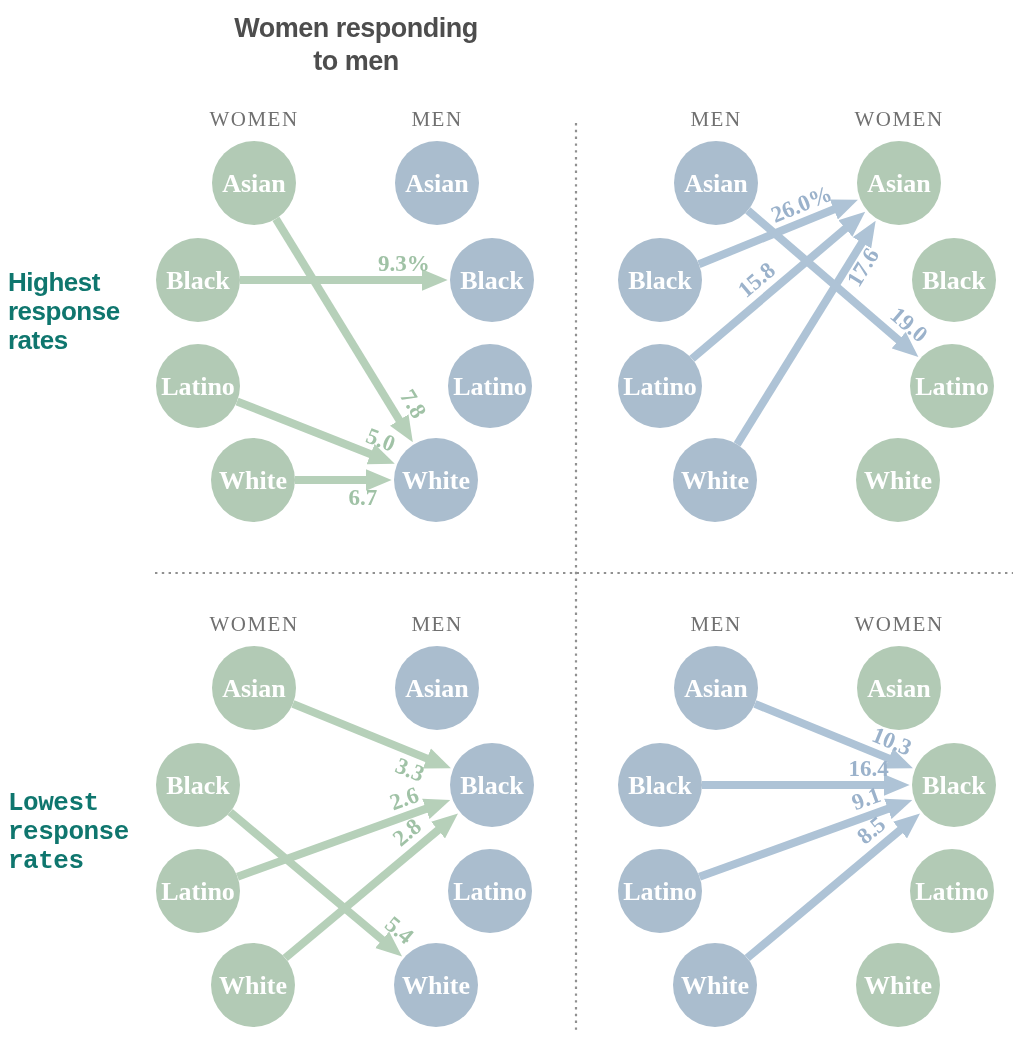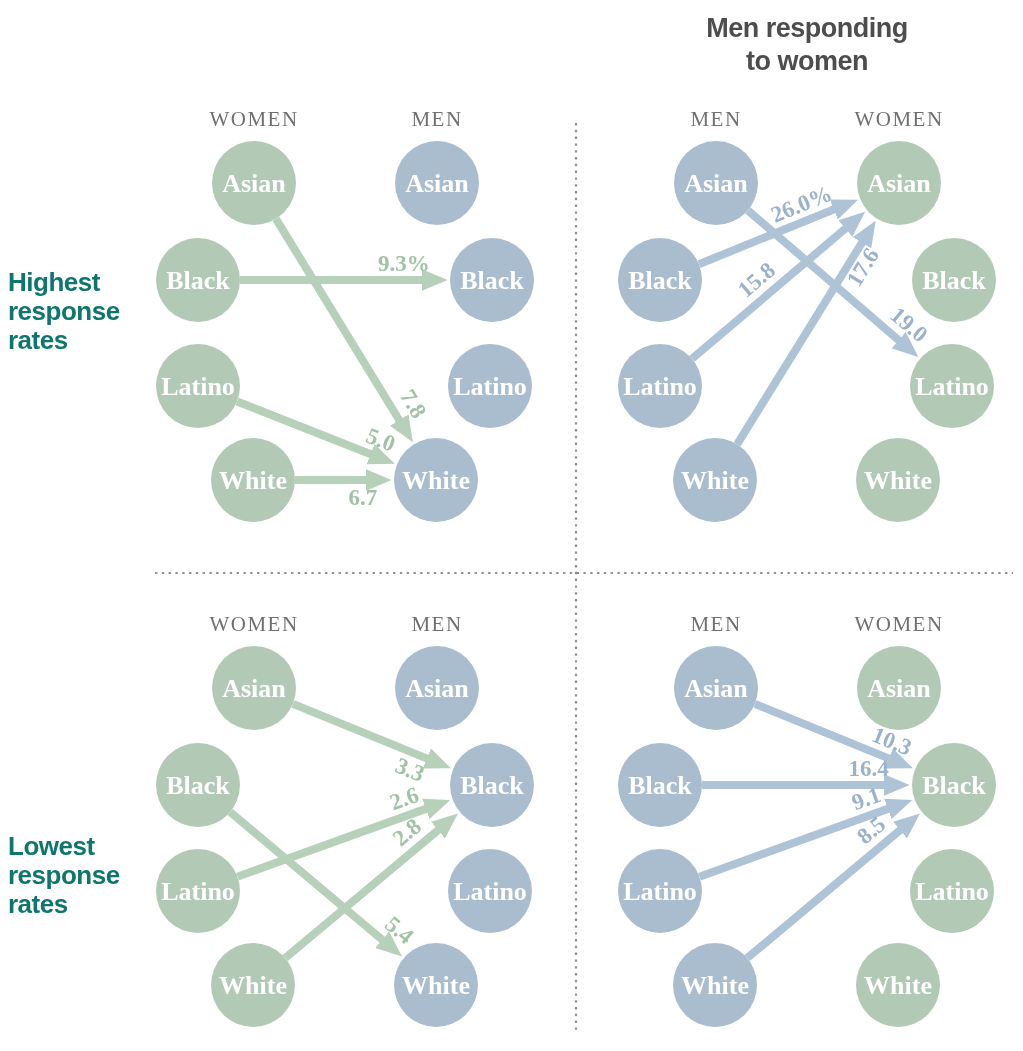--- a/index.html
+++ b/index.html
@@ -20,29 +20,29 @@
   #title-0{left:196px;}
   #title-1{left:647px;}
   .row-label{
     position:absolute;left:8px;width:150px;
     text-align:left;font-weight:bold;
     font-size:26px;line-height:29px;
     color:#0f766e;white-space:pre-line;
     letter-spacing:-0.5px;
   }
   #rowlabel-0{top:268px;}
-  #rowlabel-1{top:832px;}
+  #rowlabel-1{top:789px;font-family:Liberation Mono, monospace;}
   svg text{user-select:none;}
 </style>
 </head>
 <body>
 
 <div class="canvas">
-  <div class="panel-title" id="title-1">Men responding
-to women</div>
+  <div class="panel-title" id="title-0">Women responding
+to men</div>
   <div class="row-label" id="rowlabel-0">Highest
 response
 rates</div>
   <div class="row-label" id="rowlabel-1">Lowest
 response
 rates</div>
 
   <svg id="diagram" width="1023" height="1051" viewBox="0 0 1023 1051" xmlns="http://www.w3.org/2000/svg">
       <defs>
         <marker id="head-women" viewBox="0 0 12 10" refX="2" refY="5" markerWidth="26" markerHeight="22" orient="auto" markerUnits="userSpaceOnUse">

